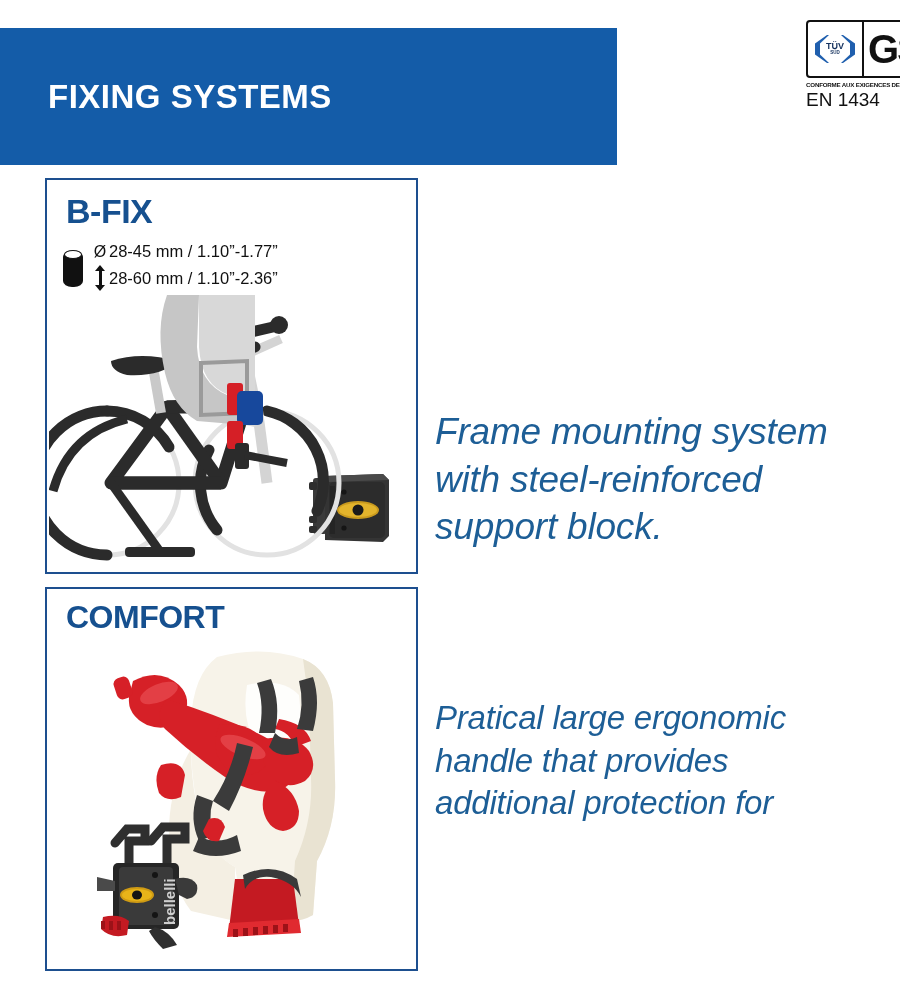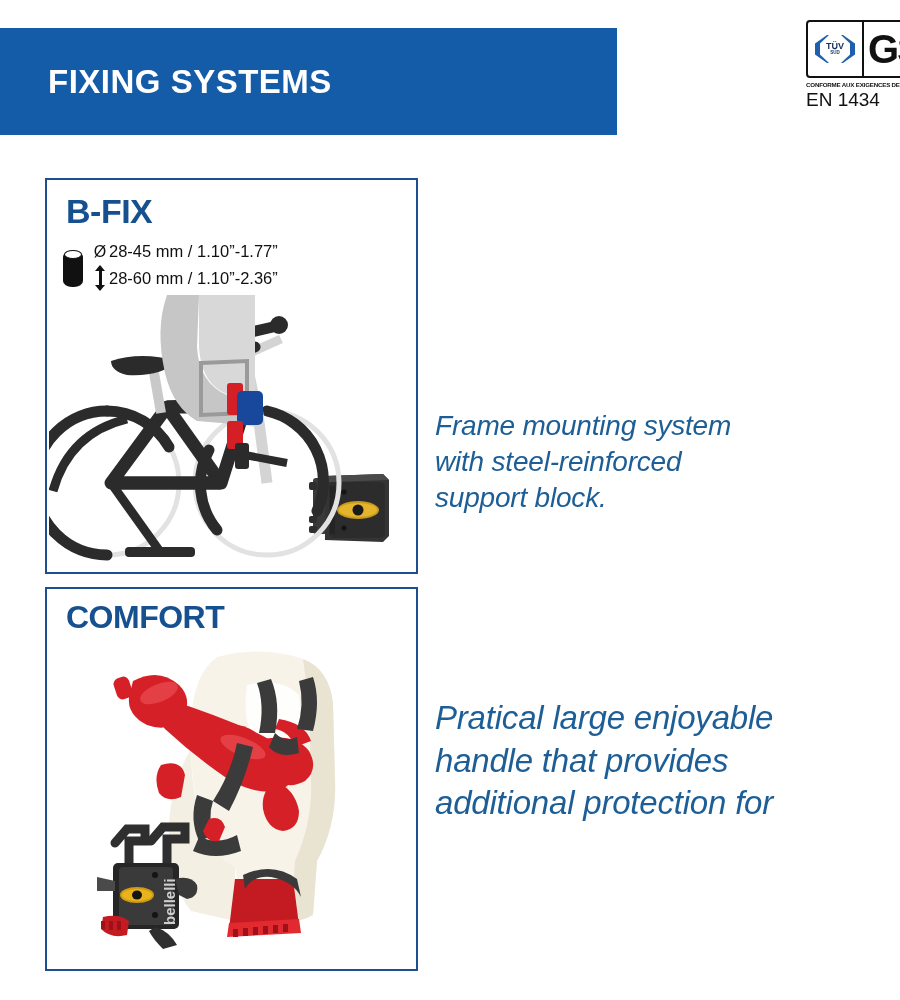--- a/index.html
+++ b/index.html
@@ -5,21 +5,21 @@
   html,body{margin:0;padding:0;}
   body{
     width:900px;height:1000px;
     background:#ffffff;
     font-family:"Liberation Sans","DejaVu Sans",sans-serif;
     overflow:hidden;position:relative;
   }
 
   
   #header-banner{
-    position:absolute;left:0;top:28px;width:617px;height:107px;
+    position:absolute;left:0;top:28px;width:617px;height:137px;
     background:#145ca8;
     display:flex;align-items:center;
   }
   #header-title{
     color:#ffffff;font-size:33px;font-weight:bold;
     letter-spacing:0.5px;padding-left:48px;
     font-family:"Liberation Sans","DejaVu Sans",sans-serif;
   }
 
   
@@ -115,21 +115,21 @@
   
   #comfort-seat{position:absolute;left:20px;top:40px;width:330px;height:330px;}
 
   
   .desc{
     position:absolute;left:435px;
     color:#1d5e96;font-style:italic;font-weight:normal;
     font-family:"Liberation Sans","DejaVu Sans",sans-serif;
     line-height:1.29;letter-spacing:-0.2px;
   }
-  #desc-bfix{top:408px;width:460px;font-size:28px;}
+  #desc-bfix{top:408px;width:460px;font-size:37px;}
   #desc-comfort{top:697px;width:465px;font-size:33px;}
   .desc span{display:block;white-space:nowrap;}
 </style>
 </head>
 <body>
 
 <div id="header-banner">
   <div id="header-title">FIXING SYSTEMS</div>
 </div>
 
@@ -325,16 +325,16 @@
   </svg>
 </div>
 
 <div id="desc-bfix" class="desc">
   <span>Frame mounting system</span>
   <span>with steel-reinforced</span>
   <span>support block.</span>
 </div>
 
 <div id="desc-comfort" class="desc">
-  <span>Pratical large enjoyable</span>
+  <span>Pratical large ergonomic</span>
   <span>handle that provides</span>
   <span>additional protection for</span>
 </div>
 
 </body></html>

